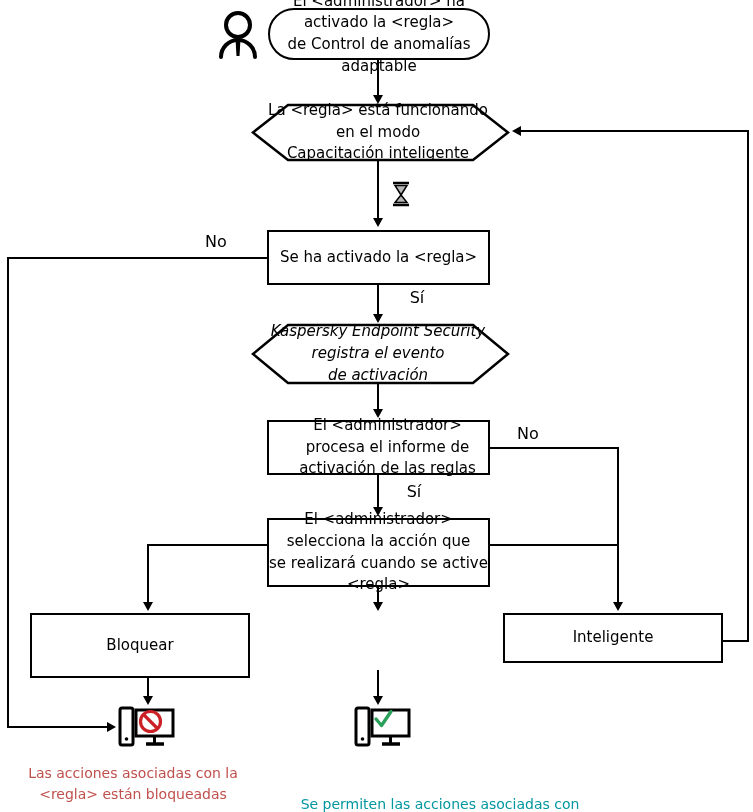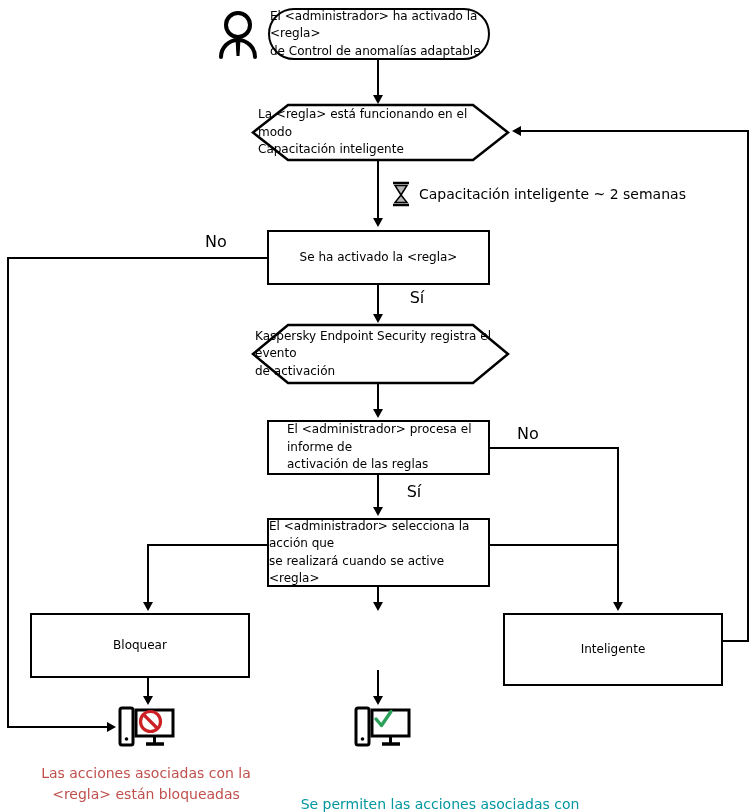--- a/index.html
+++ b/index.html
@@ -3,21 +3,21 @@
 <meta charset="utf-8">
 <style>
   html,body{margin:0;padding:0;background:#fff;}
   .stage{
     position:relative;width:753px;height:812px;background:#fff;overflow:hidden;
     font-family:"DejaVu Sans","Liberation Sans",sans-serif;color:#000;
   }
   .layer{position:absolute;left:0;top:0;}
   .node{
     position:absolute;display:flex;align-items:center;justify-content:center;
-    font-size:12px;line-height:1.45;color:#000;
+    text-align:center;font-size:15px;line-height:1.45;color:#000;
     white-space:pre-line;box-sizing:border-box;background:#fff;
   }
   .rect-node{border:2.5px solid #000;}
   .stadium{border:2.5px solid #000;border-radius:27px;}
   .hex-label{background:transparent;}
   .edge-label{
     position:absolute;font-size:16px;color:#000;text-align:center;
     line-height:1.2;
   }
   .training-label{position:absolute;font-size:14px;color:#000;white-space:nowrap;}
@@ -123,37 +123,36 @@
       <path d="M382 744 H400" stroke="#000" stroke-width="3.5" fill="none"></path>
       <path d="M376 719 L381.5 725.5 L391 711.5" stroke="#2aa05a" stroke-width="3.4" fill="none" stroke-linecap="round" stroke-linejoin="round"></path>
     </g>
   </svg>
 
   <div class="node stadium" style="left:268px;top:8px;width:222px;height:52px;">El &lt;administrador&gt; ha activado la &lt;regla&gt;
 de Control de anomalías adaptable</div>
 
   <div class="node hex-label" style="left:258px;top:105px;width:240px;height:55px;">La &lt;regla&gt; está funcionando en el modo
 Capacitación inteligente</div>
-  <div class="node hex-label" style="left:255px;top:325px;width:246px;height:58px;">Kaspersky Endpoint Security registra el evento
+  <div class="node hex-label" style="left:255px;top:325px;width:246px;height:58px;font-style:italic;">Kaspersky Endpoint Security registra el evento
 de activación</div>
 
   <div class="node rect-node" style="left:267px;top:230px;width:223px;height:55px;">Se ha activado la &lt;regla&gt;</div>
   <div class="node rect-node" style="left:267px;top:420px;width:223px;height:55px;padding-left:18px;">El &lt;administrador&gt; procesa el informe de
 activación de las reglas</div>
   <div class="node rect-node" style="left:267px;top:518px;width:223px;height:69px;">El &lt;administrador&gt; selecciona la acción que
 se realizará cuando se active &lt;regla&gt;</div>
 
   <div class="node rect-node" style="left:30px;top:613px;width:220px;height:65px;">Bloquear</div>
-  <div class="node rect-node" style="left:503px;top:613px;width:220px;height:73px;">Inteligente</div>
+  <div class="node rect-node" style="left:503px;top:613px;width:220px;height:50px;">Inteligente</div>
 
   <div class="edge-label" style="left:194px;top:232px;width:44px;">No</div>
   <div class="edge-label" style="left:395px;top:288px;width:44px;">Sí</div>
   <div class="edge-label" style="left:506px;top:424px;width:44px;">No</div>
   <div class="edge-label" style="left:392px;top:482px;width:44px;">Sí</div>
 
-  <div class="training-label" style="left:419px;top:186px;">Capacitación inteligente ~ 2 semanas</div>
 
-  <div class="caption caption-blocked" style="left:21px;top:763px;width:250px;">Las acciones asociadas con la
+  <div class="caption caption-blocked" style="left:8px;top:763px;width:250px;">Las acciones asociadas con la
 &lt;regla&gt; están bloqueadas</div>
   <div class="caption caption-allowed" style="left:290px;top:763px;width:300px;margin-top:31px;">Se permiten las acciones asociadas con
 la &lt;regla&gt;</div>
 
 </div>
 
 </body></html>

